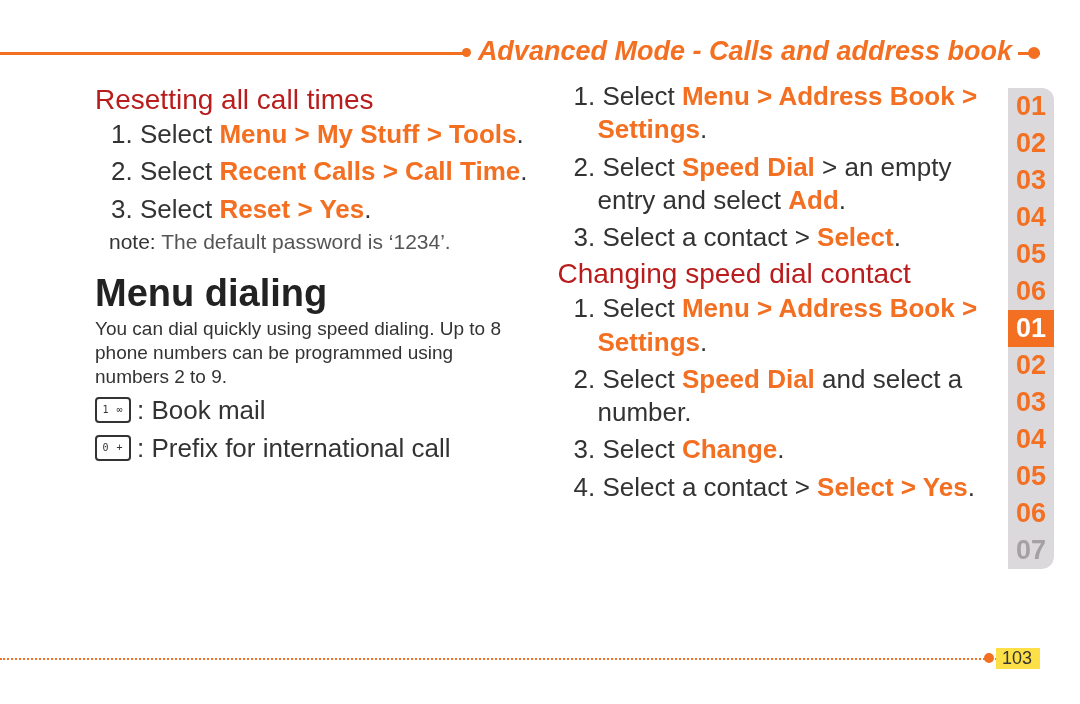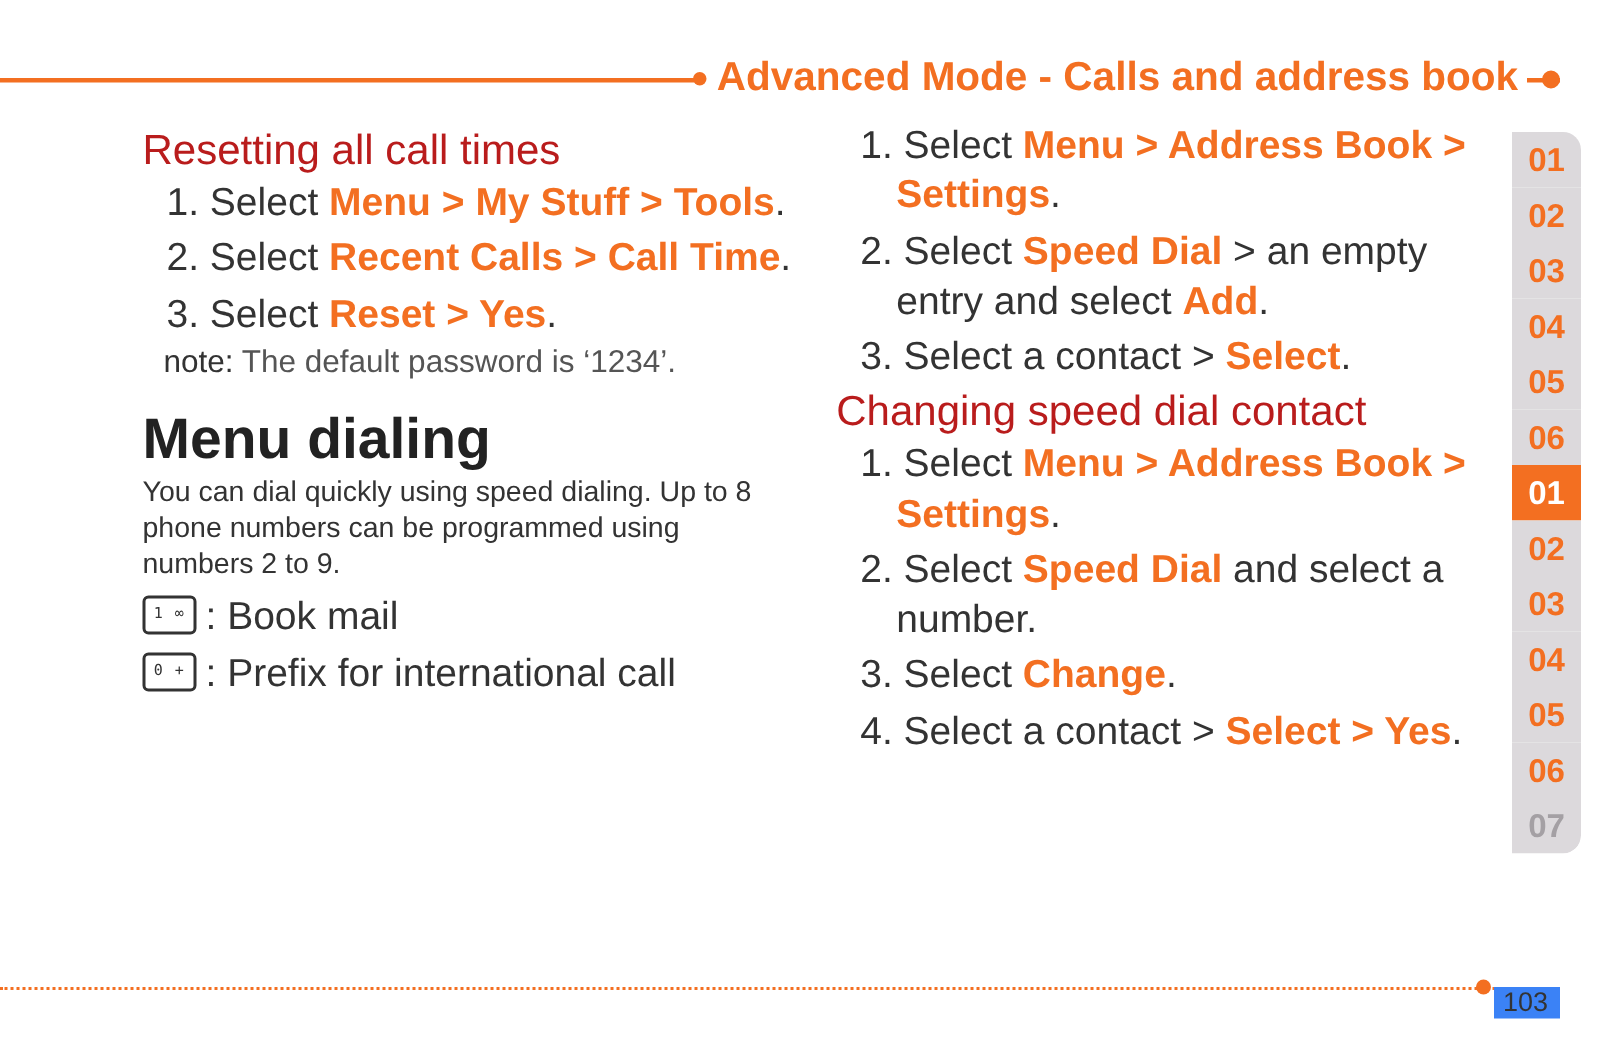--- a/index.html
+++ b/index.html
@@ -51,21 +51,21 @@
     color:var(--orange);
     font-size:27px;
     font-weight:bold;
   }
   .header .title-dot{
     position:absolute;
     width:9px;height:9px;border-radius:50%;
     background:var(--orange);
     left:-4px;top:12px;
   }
-  .header .title-inner{}
+  .header .title-inner{font-style:italic;}
   
   .columns{
     position:absolute;
     top:80px;
     left:95px;
     right:90px;
     bottom:70px;
     display:flex;
     gap:30px;
   }
@@ -132,21 +132,21 @@
     right:26px;
     top:88px;
     width:46px;
     border-radius:0 12px 12px 0;
     overflow:hidden;
   }
   .tabs .tab{
     height:37px;
     background:#dcd9dc;
     color:#fff;
-    font-size:22px;
+    font-size:27px;
     font-weight:bold;
     display:flex;
     align-items:center;
     justify-content:center;
     font-family:Arial,sans-serif;
   }
   .tabs .tab.orange-text{color:var(--orange);}
   .tabs .tab.active{background:var(--orange);color:#fff;}
   .tabs .tab.grey-text{color:#a4a0a4;}
   .tabs .tab.lastset{border-radius:0 0 12px 0;}
@@ -166,26 +166,25 @@
   .footer .dot{
     position:absolute;
     right:46px;
     top:3px;
     width:10px;height:10px;border-radius:50%;
     background:var(--orange);
   }
   .footer .num{
     position:absolute;
     right:0;top:-2px;
-    background:#3b82f6;
+    background:#fde047;
     padding-left:6px;
     font-size:18px;
     color:var(--text);
     width:44px;
-    margin-top:10px;
   }
 </style>
 </head>
 <body>
 
 <div class="header">
   <div class="rule"></div>
   <div class="title">
     <span class="title-dot"></span>
     <span class="title-inner">Advanced Mode - Calls and address book</span>

